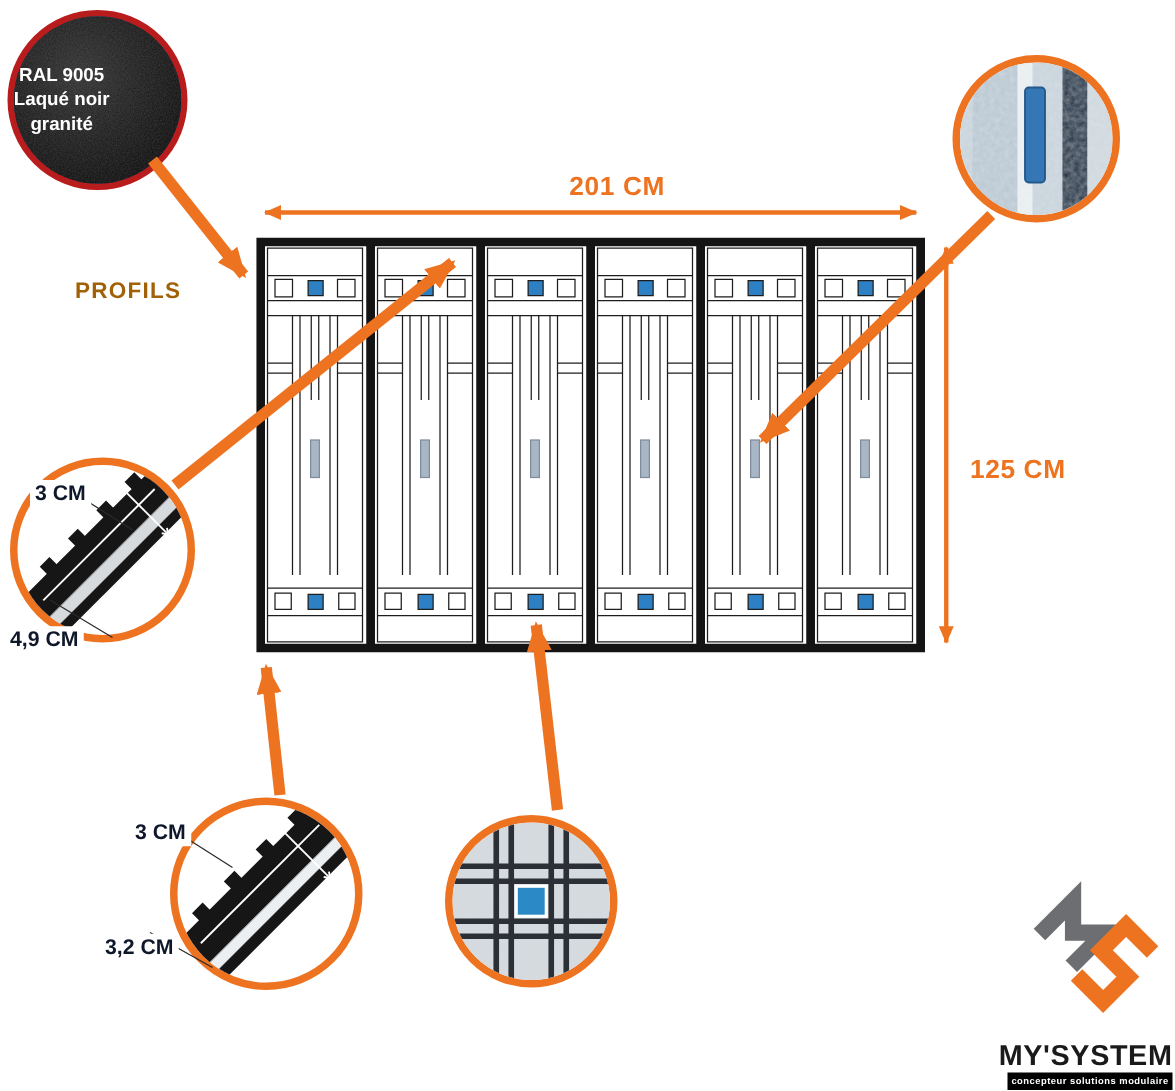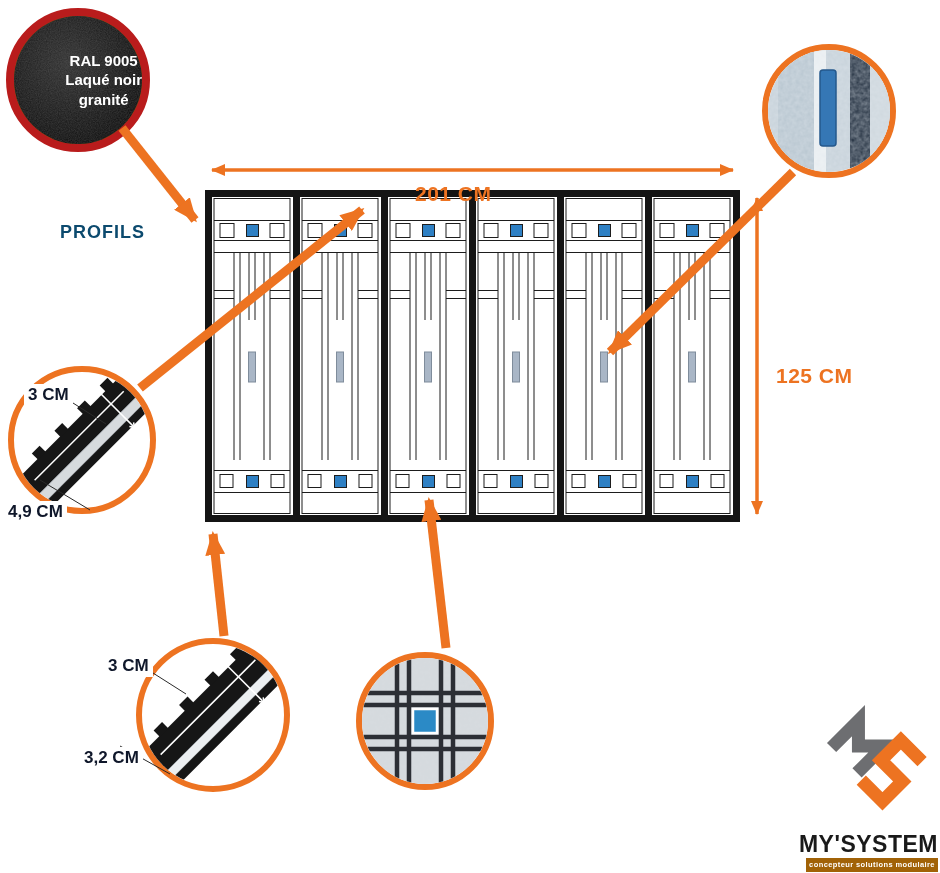--- a/index.html
+++ b/index.html
@@ -4,33 +4,33 @@
 <style>
   html,body{margin:0;padding:0;background:#ffffff;}
   .canvas{
     position:relative;width:940px;height:873px;background:#ffffff;overflow:hidden;
     font-family:"Liberation Sans", sans-serif;
   }
   .abs{position:absolute;}
   
   .ral-badge{
     left:6px;top:8px;width:144px;height:144px;border-radius:50%;
-    border:8px solid #b91c1c;box-sizing:border-box;background:#a16207;
-    display:flex;align-items:center;justify-content:flex-end;overflow:hidden;
+    border:5px solid #b91c1c;box-sizing:border-box;background:#0c4a6e;
+    display:flex;align-items:center;justify-content:flex-start;overflow:hidden;
   }
   .ral-badge .grain{position:absolute;left:0;top:0;width:100%;height:100%;}
   .ral-badge .txt{
     position:relative;color:#fff;font-weight:bold;font-size:15px;line-height:1.3;
     text-align:center;z-index:2;
   }
   .profils-label{
-    left:60px;top:222px;color:#0c4a6e;font-weight:800;font-size:18px;letter-spacing:1px;
+    left:60px;top:222px;color:#a16207;font-weight:800;font-size:18px;letter-spacing:1px;
   }
   .dim-label{color:#ED7321;font-weight:800;font-size:21px;letter-spacing:0.5px;}
-  .dim-w{left:415px;top:138px;width:150px;text-align:left;margin-top:44px;}
+  .dim-w{left:382px;top:138px;width:150px;text-align:right;}
   .dim-h{left:776px;top:340px;margin-top:24px;}
   
   .detail-circle{
     border-radius:50%;border:6px solid #ED7321;box-sizing:border-box;background:#fff;overflow:hidden;
   }
   .dc-glass-top{left:762px;top:44px;width:134px;height:134px;}
   .dc-prof-left{left:8px;top:366px;width:148px;height:148px;}
   .dc-prof-bottom{left:136px;top:638px;width:154px;height:154px;}
   .dc-glass-bottom{left:356px;top:652px;width:138px;height:138px;}
   .detail-circle svg{display:block;}
@@ -40,21 +40,21 @@
   .pd-1{left:24px;top:384px;}
   .pd-2{left:4px;top:501px;}
   .pd-3{left:104px;top:655px;}
   .pd-4{left:80px;top:747px;}
   
   .logo-name{
     left:788px;top:831px;width:150px;text-align:right;color:#1a1a1a;
     font-weight:800;font-size:23px;letter-spacing:0.5px;white-space:nowrap;
   }
   .logo-tagline{
-    left:806px;top:858px;width:132px;height:14px;background:#a16207;color:#fff;
+    left:806px;top:858px;width:132px;height:14px;background:#000000;color:#fff;
     font-size:7.5px;line-height:14px;text-align:center;letter-spacing:0.4px;white-space:nowrap;
     font-weight:bold;
   }
   .overlay{left:0;top:0;pointer-events:none;}
 </style>
 </head>
 <body>
 
 <div class="canvas">
 

